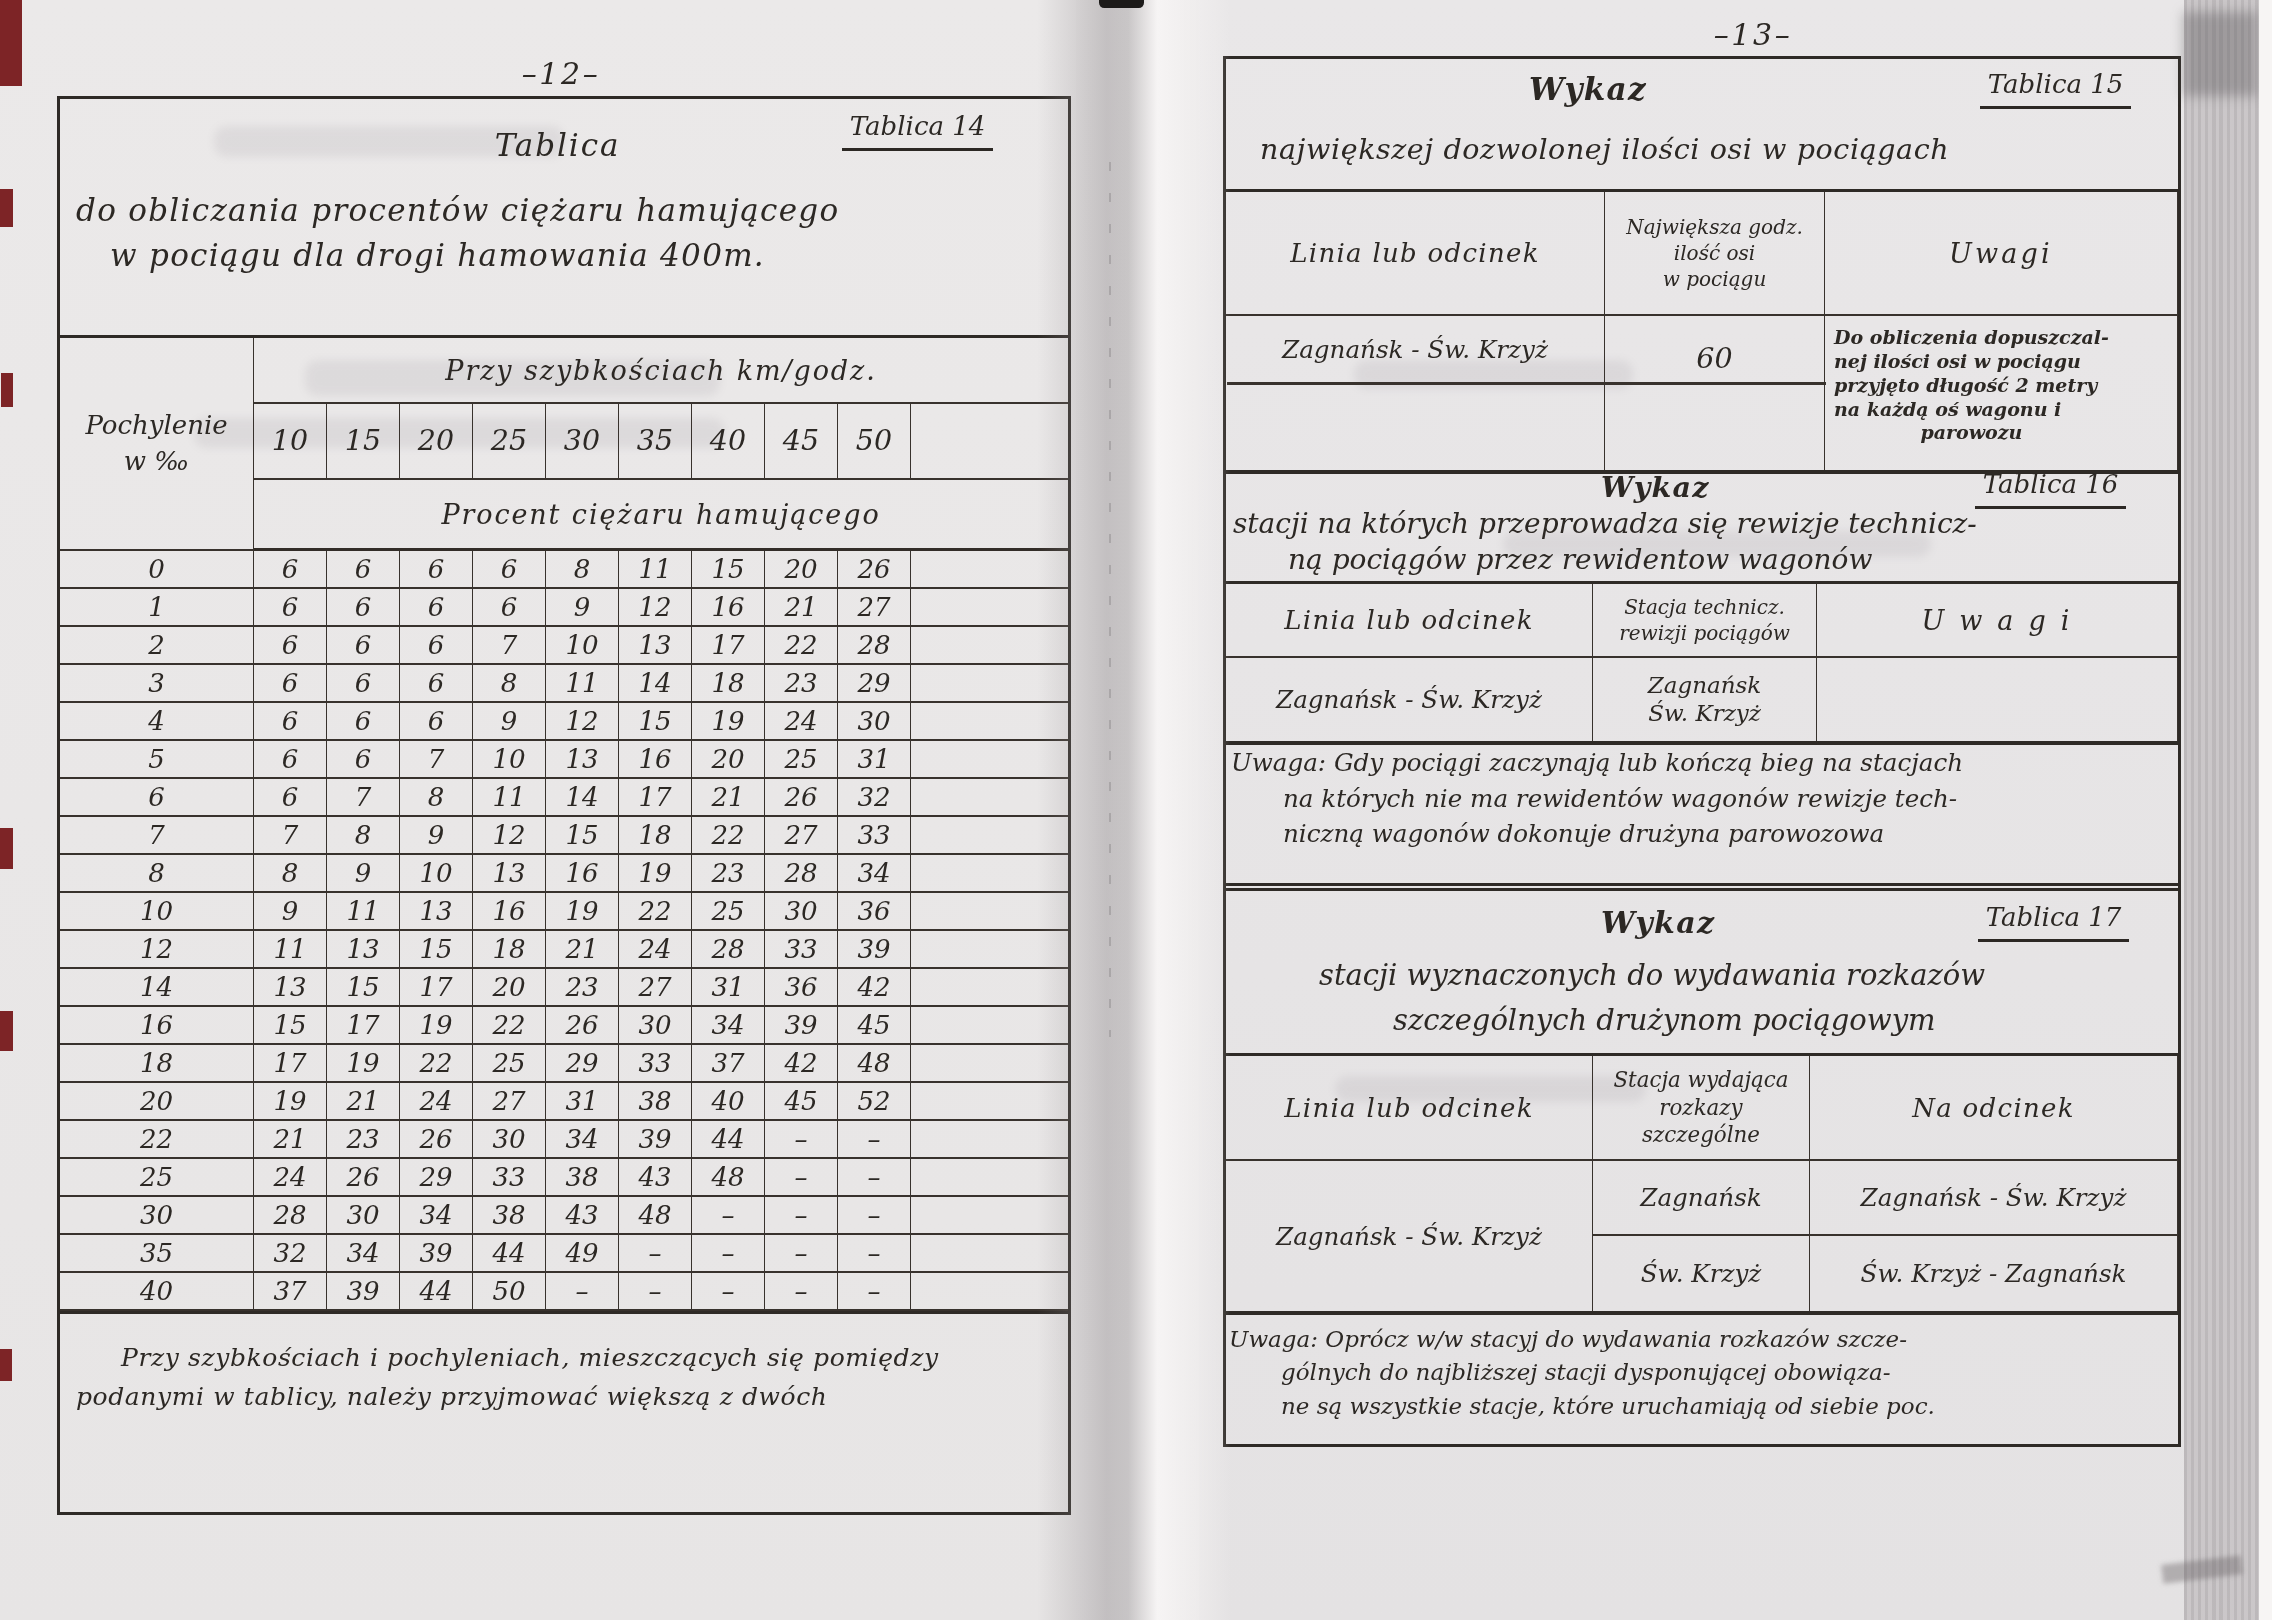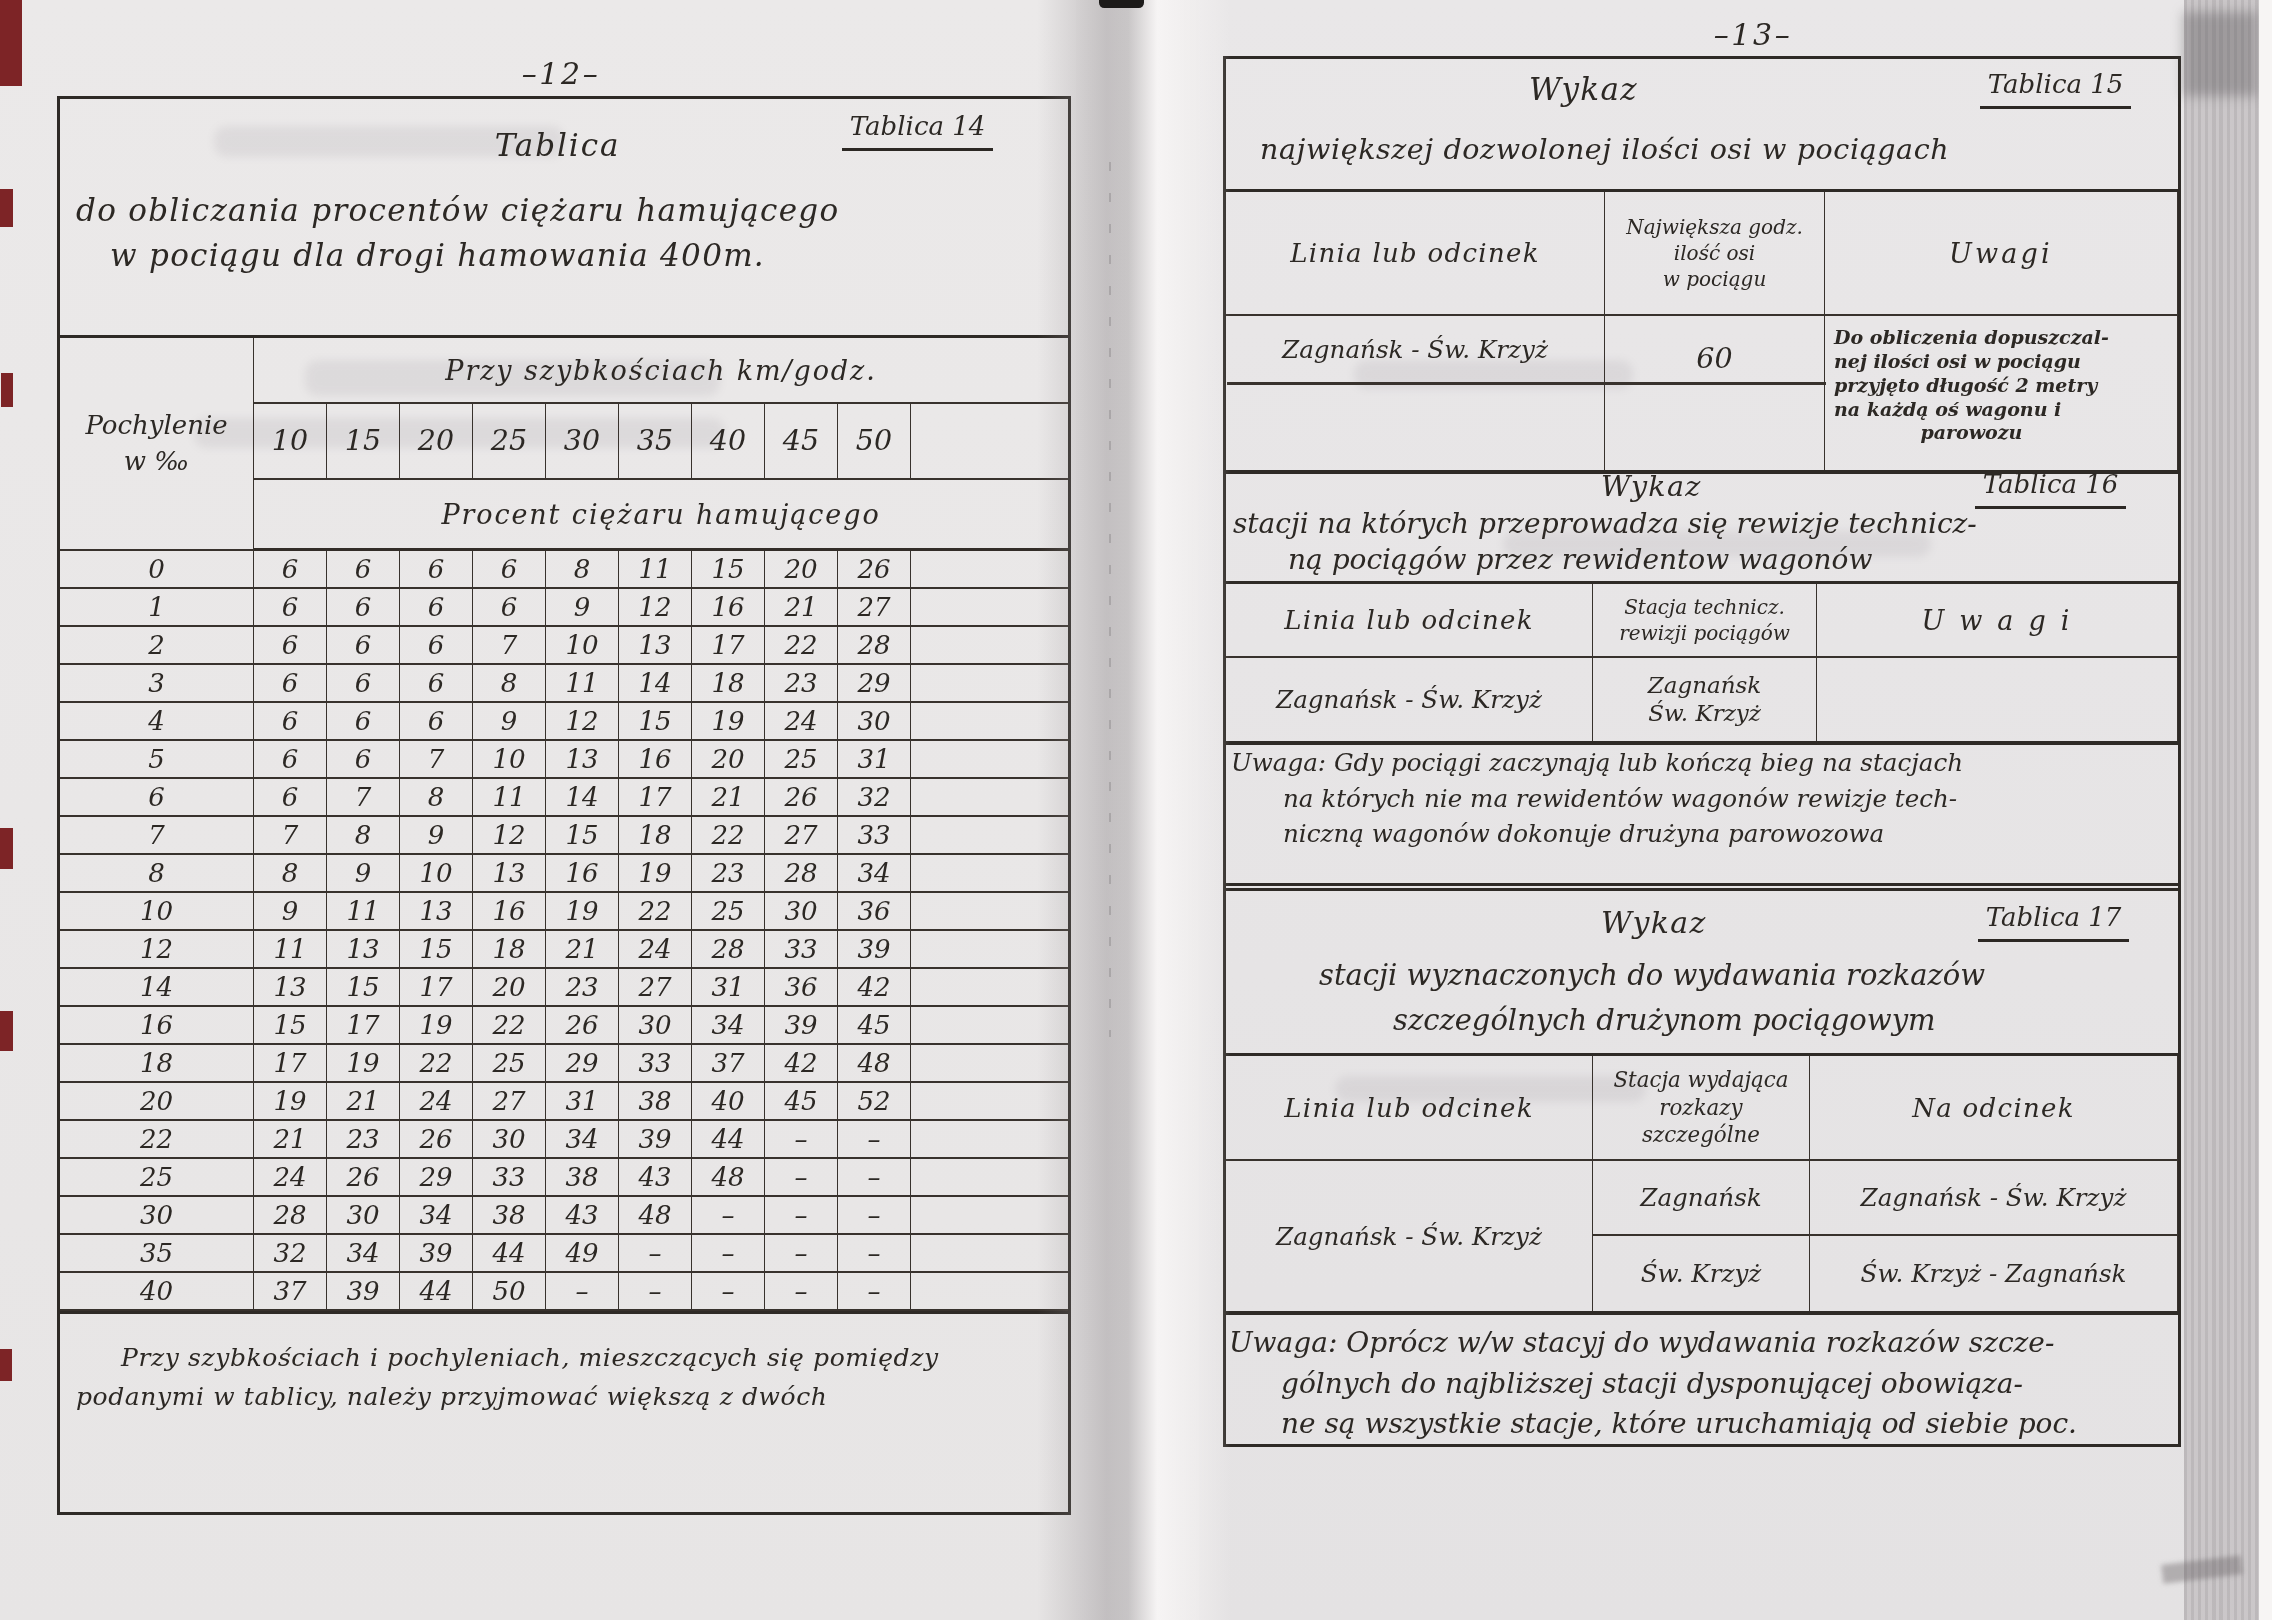--- a/index.html
+++ b/index.html
@@ -22,21 +22,21 @@
   .edge-blotch{left:2183px;top:11.7px;width:74px;height:84px;background:rgba(88,83,86,.38);filter:blur(5.8px);}
   .edge-white{left:2259px;top:0;width:13.6px;height:1620px;background:#f7f5f4;}
   .redmark{position:absolute;background:#7d2426;}
   .blob{left:1099px;top:0;width:45px;height:8.4px;background:#1c1a19;border-radius:0 0 5.2px 5.2px;}
   .smudge{left:2162px;top:1560px;width:80px;height:19.4px;background:rgba(100,95,98,.4);filter:blur(2.6px);transform:rotate(-7deg);}
   .ghost{position:absolute;background:#6e6672;opacity:.10;filter:blur(4.5px);border-radius:13px;}
 
   .frame{position:absolute;border:3.9px solid #2e2a26;}
   .pageno{position:absolute;font-size:30px;letter-spacing:2.6px;}
   .tlabel{position:absolute;font-size:26px;border-bottom:3.2px solid #2c2824;padding:0 7.8px 6.5px 7.8px;white-space:nowrap;}
-  .wykaz{position:absolute;font-size:31px;letter-spacing:1.3px;}
+  .wykaz{position:absolute;font-size:31px;letter-spacing:1.3px;font-weight:bold;}
   .sub{position:absolute;font-size:28.5px;letter-spacing:0.6px;white-space:nowrap;}
 
   .t14-title1{left:363px;top:127px;width:389px;font-size:31px;text-align:center;letter-spacing:1.9px;}
   .t14-title2{left:76px;top:192px;width:940px;font-size:31px;letter-spacing:1.3px;white-space:nowrap;}
   .t14-title3{left:110px;top:237px;width:907px;font-size:31px;letter-spacing:1.3px;white-space:nowrap;}
 
   .t14-grid{left:57px;top:335px;width:1014px;border:3.9px solid #2e2a26;display:grid;
       grid-template-columns:194px repeat(9,73px) 1fr;
       grid-template-rows:66px 76px 71px repeat(20,38px);}
   .c{border-right:1.9px solid #38322d;border-bottom:2.6px solid #38322d;
@@ -73,21 +73,21 @@
 
   .t16-note{left:1231px;top:745px;width:943px;font-size:24.6px;line-height:1.45;}
   .t16-note .cont{padding-left:52px;}
   .drule{left:1223px;top:883px;width:958px;height:7.8px;border-top:3.2px solid #2e2a26;border-bottom:3.9px solid #2e2a26;}
 
   .t17-sub1{left:1319px;top:958px;font-size:29px;}
   .t17-sub2{left:1393px;top:1003px;font-size:29px;}
   .t17-grid{left:1223px;top:1053px;width:958px;border:3.2px solid #2e2a26;display:grid;
       grid-template-columns:367px 217px 1fr;grid-template-rows:105px 75px 75px;border-bottom-width:4.5px;}
   .rc.h3s{font-size:21.4px;line-height:1.3;}
-  .t17-note{left:1229px;top:1323px;width:946px;font-size:28px;line-height:1.45;}
+  .t17-note{left:1229px;top:1323px;width:946px;font-size:23px;line-height:1.45;}
   .t17-note .cont{padding-left:52px;}
 </style>
 </head>
 <body>
 
 <div class="scan">
 
   <div class="abs paper-left"></div>
   <div class="abs paper-right"></div>
 

